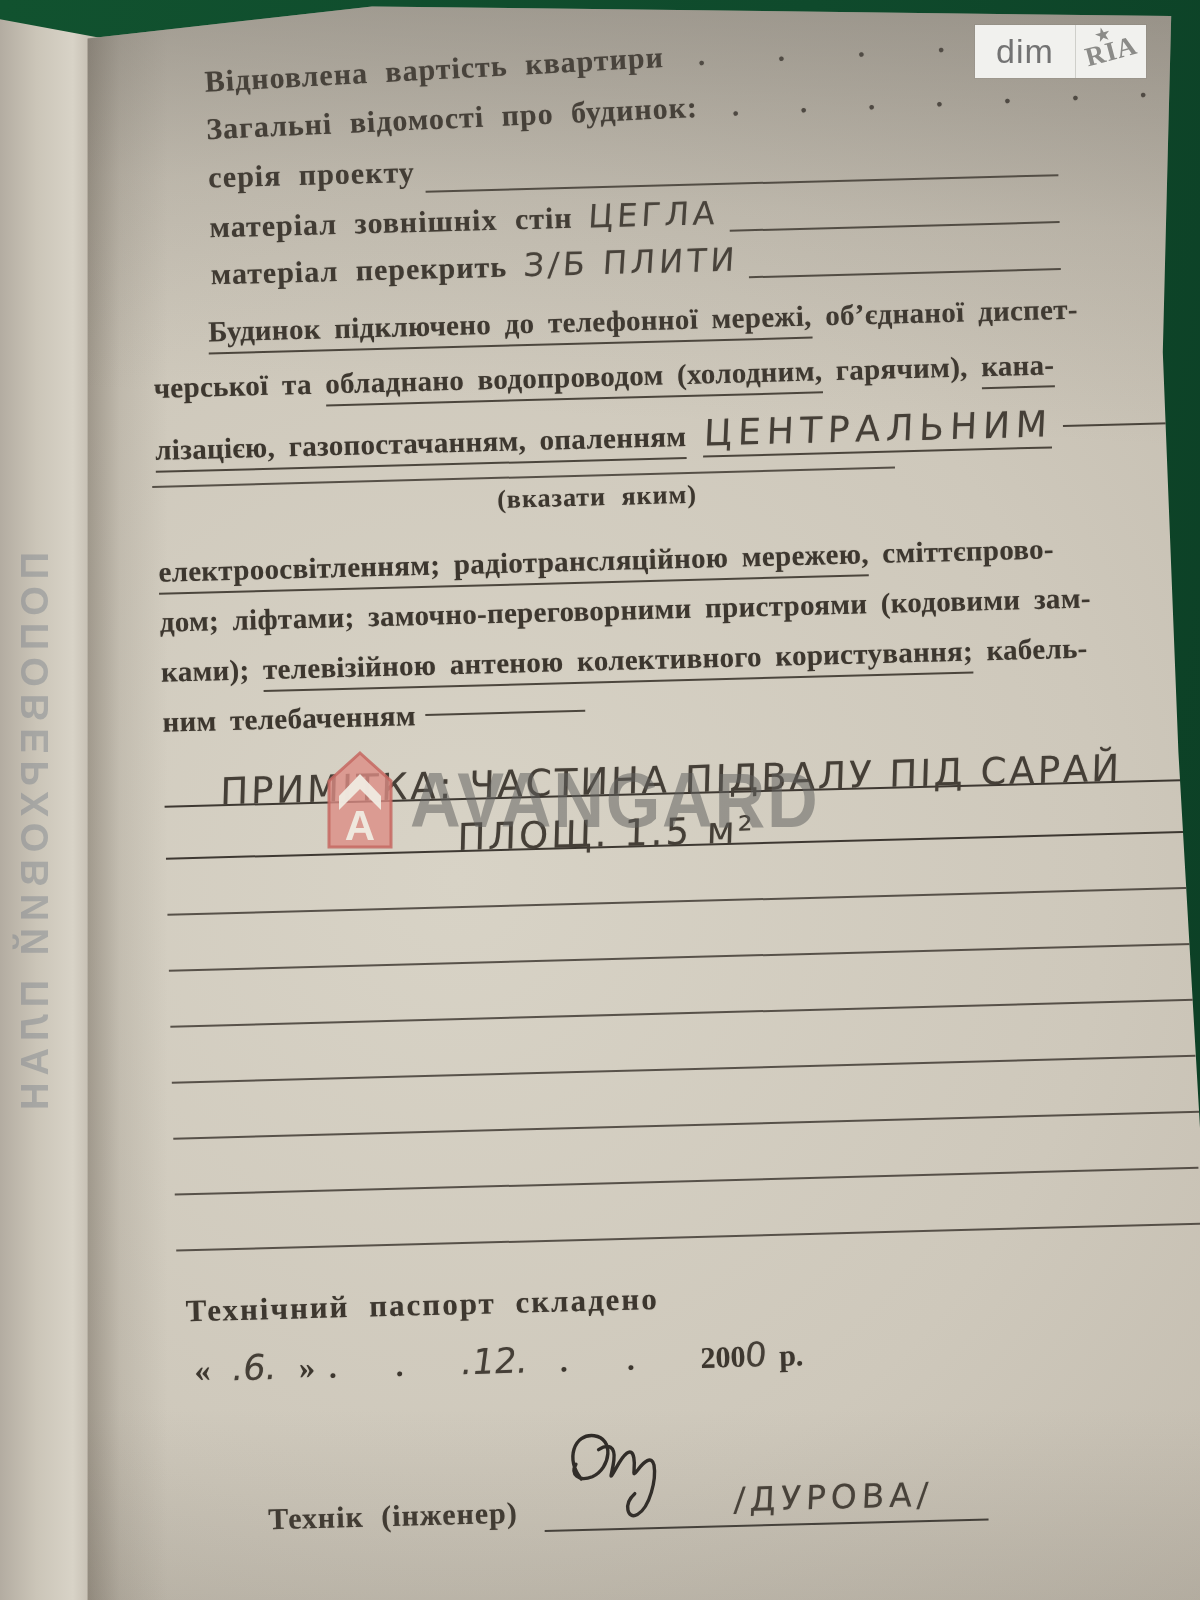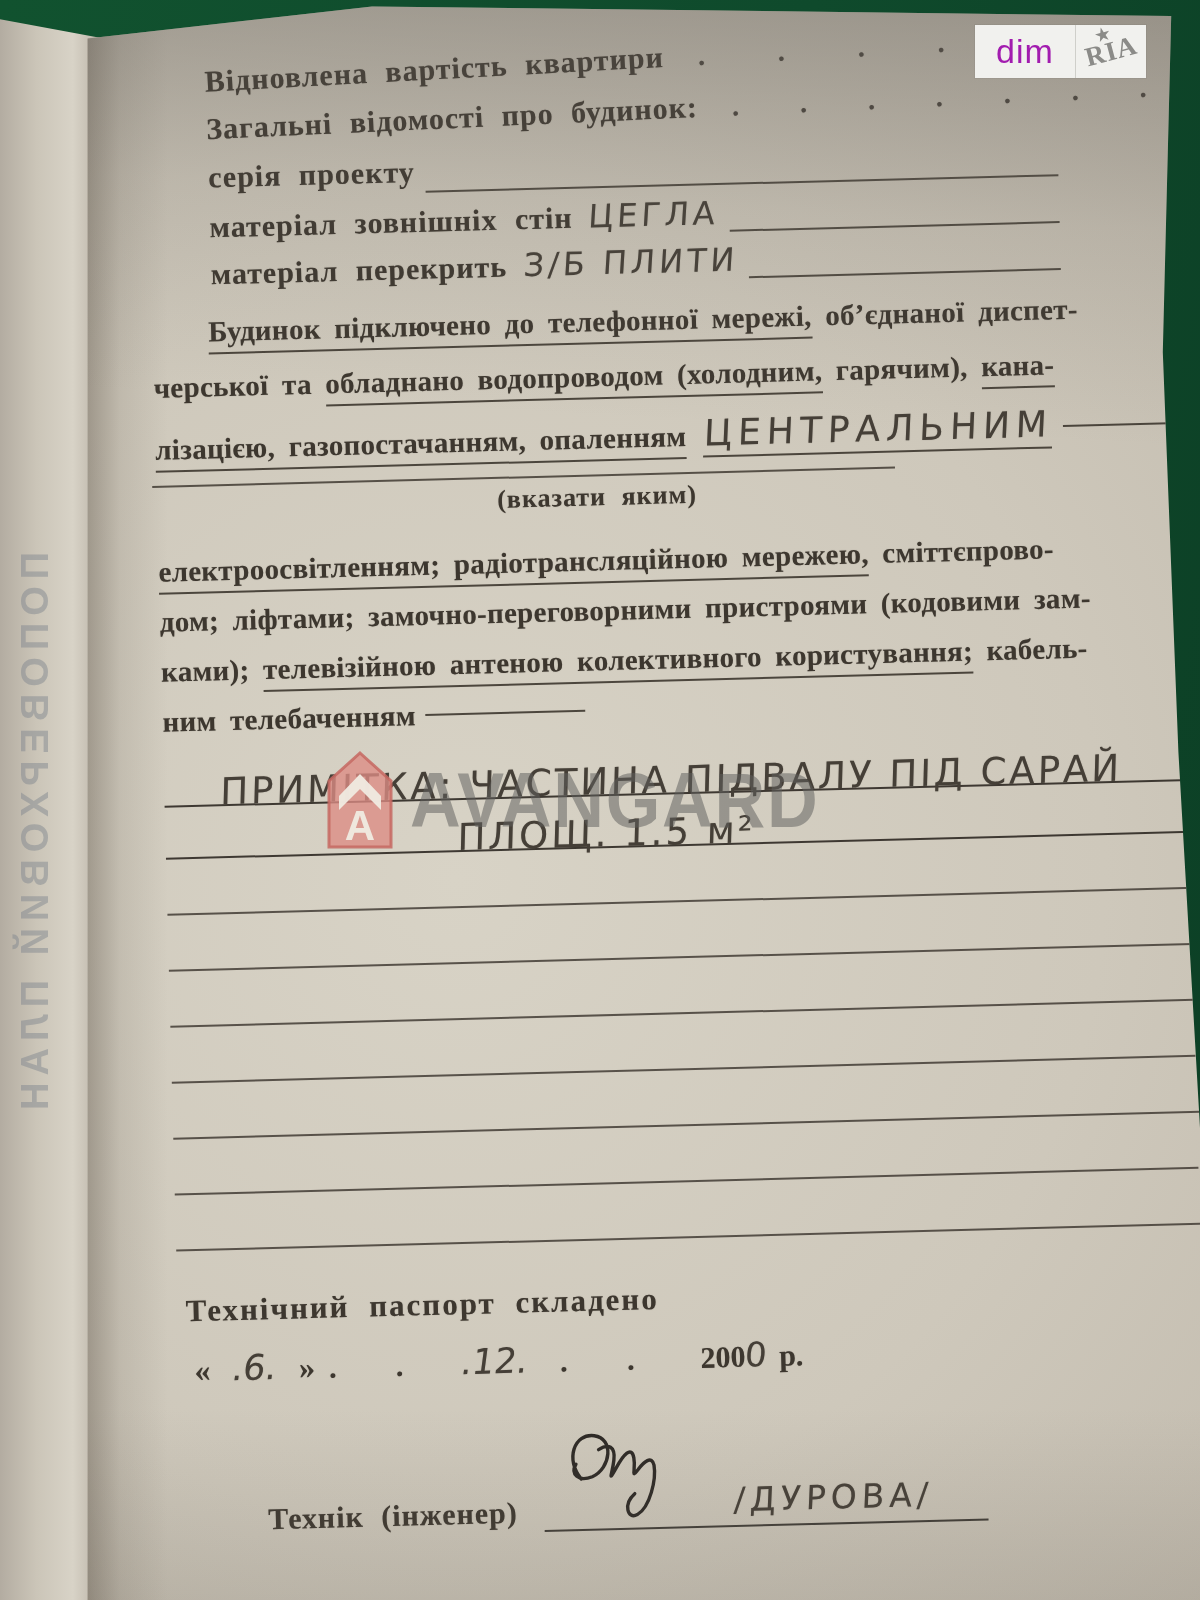--- a/index.html
+++ b/index.html
@@ -75,21 +75,21 @@
   .tech-row{margin-top:26px;margin-left:85px;display:flex;align-items:baseline;}
   .sig-zone{display:inline-flex;align-items:baseline;border-bottom:2.5px solid rgba(40,36,32,.85);
     margin-left:26px;padding:0 55px 0 6px;}
   .sig-svg{display:inline-block;margin-bottom:-46px;}
   .surname{display:inline-block;font-size:33px;letter-spacing:5px;transform:skewX(-4deg);margin-left:34px;position:relative;top:-6px;}
 
   
   .dimria{position:absolute;left:975px;top:25px;display:flex;height:53px;background:#f1f1ee;
     box-shadow:0 0 0 1px rgba(0,0,0,.04);}
   .dim-cell{width:100px;display:flex;align-items:center;justify-content:center;
-    font-family:"Liberation Sans","DejaVu Sans",sans-serif;font-size:34px;font-weight:500;color:#a21caf;letter-spacing:1px;}
+    font-family:"Liberation Sans","DejaVu Sans",sans-serif;font-size:34px;font-weight:500;color:#737373;letter-spacing:1px;}
   .ria-cell{width:70px;border-left:1px solid #cfcfca;display:flex;align-items:center;justify-content:center;position:relative;}
   .ria-text{display:inline-block;transform:rotate(-15deg);font-family:"Liberation Serif",serif;
     font-weight:700;font-size:27px;color:#8b8b88;letter-spacing:1px;}
   .ria-star{position:absolute;top:-2px;left:18px;font-size:19px;color:#8b8b88;transform:rotate(-15deg);}
 
   .avangard{position:absolute;left:326px;top:750px;display:flex;align-items:center;gap:16px;pointer-events:none;}
   .av-text{font-family:"Liberation Sans","DejaVu Sans",sans-serif;font-weight:700;font-size:78px;
     letter-spacing:2px;color:rgba(96,96,94,.52);transform:scaleX(.9);transform-origin:left center;line-height:1;}
 </style>
 </head>

